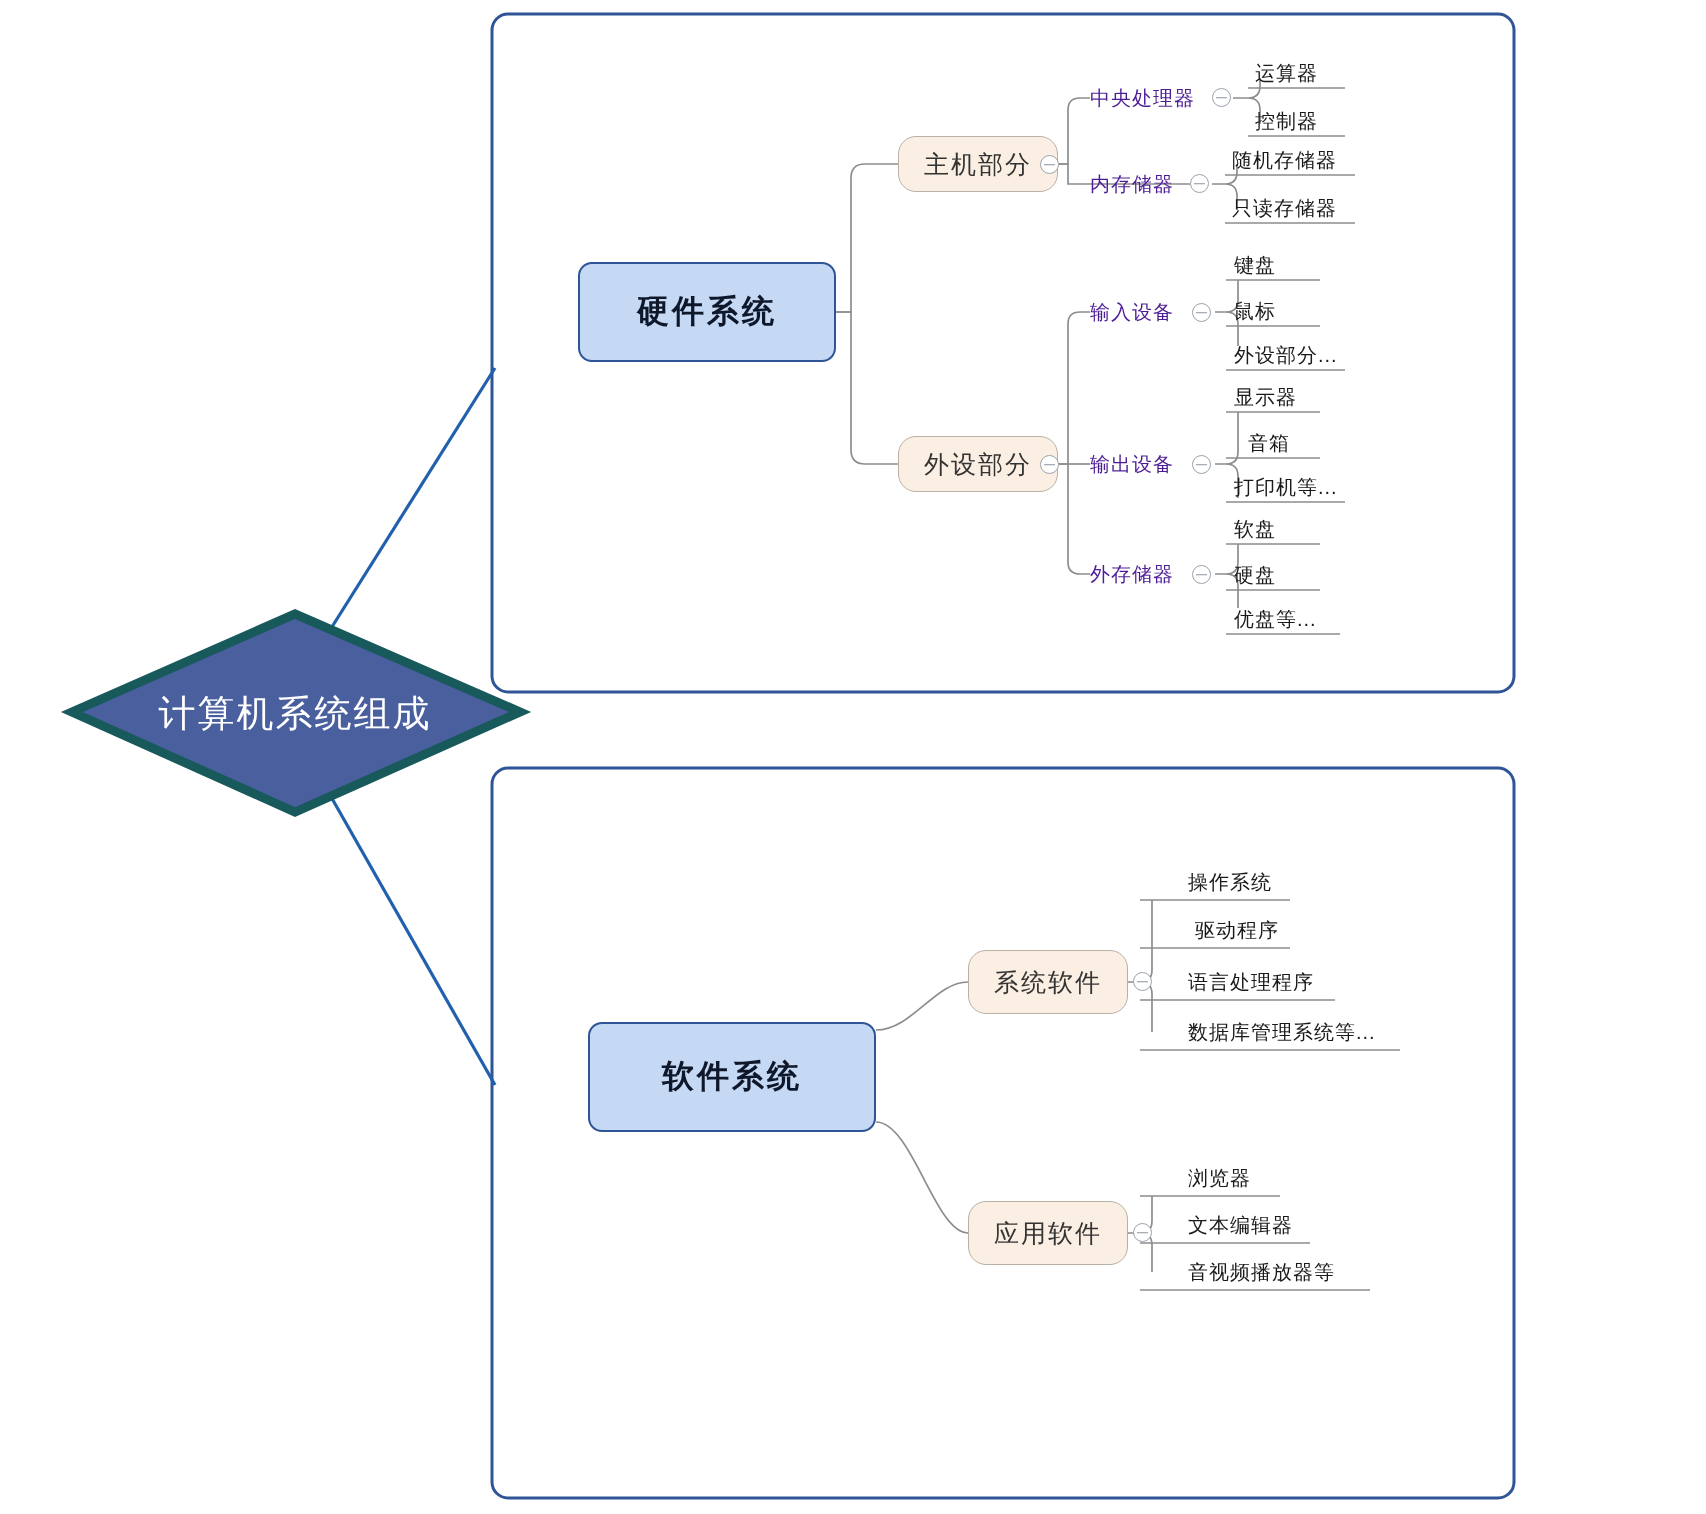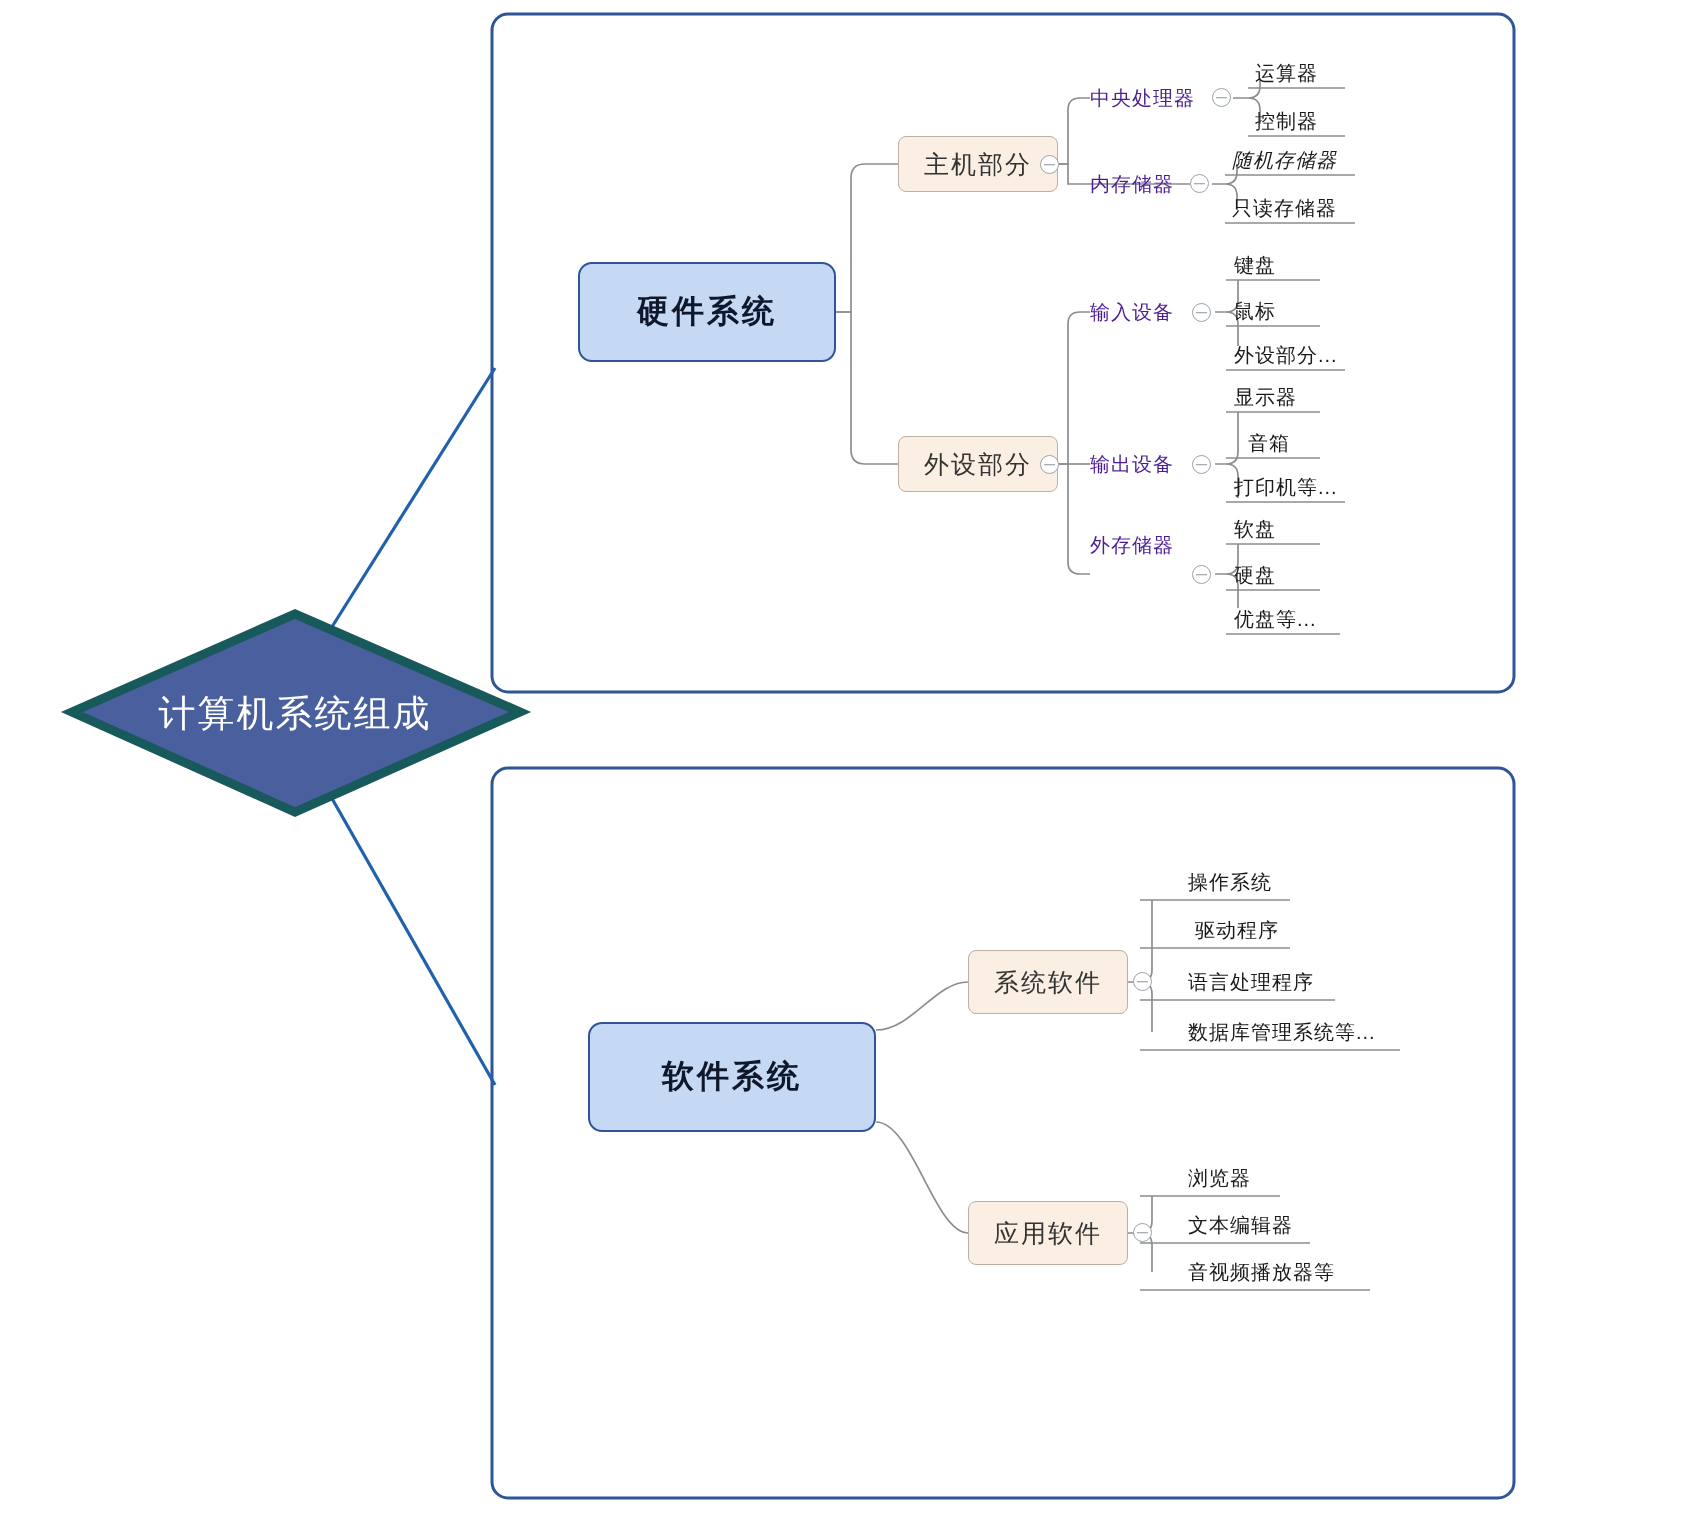--- a/index.html
+++ b/index.html
@@ -22,21 +22,21 @@
   .node{
     position:absolute;box-sizing:border-box;
     display:flex;align-items:center;justify-content:center;
     white-space:nowrap;
   }
   .root-node{
     background:#c5d9f4;border:2.2px solid #2f5597;border-radius:14px;
     color:#0f172a;font-weight:bold;font-size:32px;letter-spacing:3px;
   }
   .mid-node{
-    background:#fbeee2;border:1.6px solid #b9b0a6;border-radius:8px;
+    background:#fbeee2;border:1.6px solid #b9b0a6;border-radius:18px;
     color:#333333;font-size:25px;letter-spacing:2px;
   }
   .lvl-node{
     color:#4c1d95;font-size:20px;letter-spacing:1px;
     justify-content:flex-start;
     font-family:Liberation Serif, serif;
   }
   .leaf-node{
     color:#1a1a1a;font-size:20px;letter-spacing:1px;
     justify-content:flex-start;
@@ -139,21 +139,21 @@
   </div>
   <div class="node leaf-node" style="left:1255px;top:106px;width:120px;height:30px;">
     <span>控制器</span>
   </div>
 
   <div class="node lvl-node" style="left:1090px;top:168px;width:126px;height:32px;">
     <span>内存储器</span>
   </div>
   <div class="toggle" style="left:1190px;top:174px;"></div>
 
-  <div class="node leaf-node" style="left:1232px;top:145px;width:140px;height:30px;font-style:italic;">
+  <div class="node leaf-node" style="left:1232px;top:145px;width:140px;height:30px;">
     <span>随机存储器</span>
   </div>
   <div class="node leaf-node" style="left:1232px;top:193px;width:140px;height:30px;">
     <span>只读存储器</span>
   </div>
 
   <div class="node mid-node" style="left:898px;top:436px;width:160px;height:56px;">
     <span>外设部分</span>
   </div>
   <div class="toggle" style="left:1040px;top:455px;"></div>
@@ -179,21 +179,21 @@
   <div class="node leaf-node" style="left:1234px;top:382px;width:110px;height:30px;">
     <span>显示器</span>
   </div>
   <div class="node leaf-node" style="left:1248px;top:428px;width:110px;height:30px;">
     <span>音箱</span>
   </div>
   <div class="node leaf-node" style="left:1234px;top:472px;width:140px;height:30px;">
     <span>打印机等...</span>
   </div>
 
-  <div class="node lvl-node" style="left:1090px;top:529px;width:126px;height:32px;">
+  <div class="node lvl-node" style="left:1090px;top:558px;width:126px;height:32px;">
     <span>外存储器</span>
   </div>
   <div class="toggle" style="left:1192px;top:565px;"></div>
   <div class="node leaf-node" style="left:1234px;top:514px;width:110px;height:30px;">
     <span>软盘</span>
   </div>
   <div class="node leaf-node" style="left:1234px;top:560px;width:110px;height:30px;">
     <span>硬盘</span>
   </div>
   <div class="node leaf-node" style="left:1234px;top:604px;width:140px;height:30px;">

